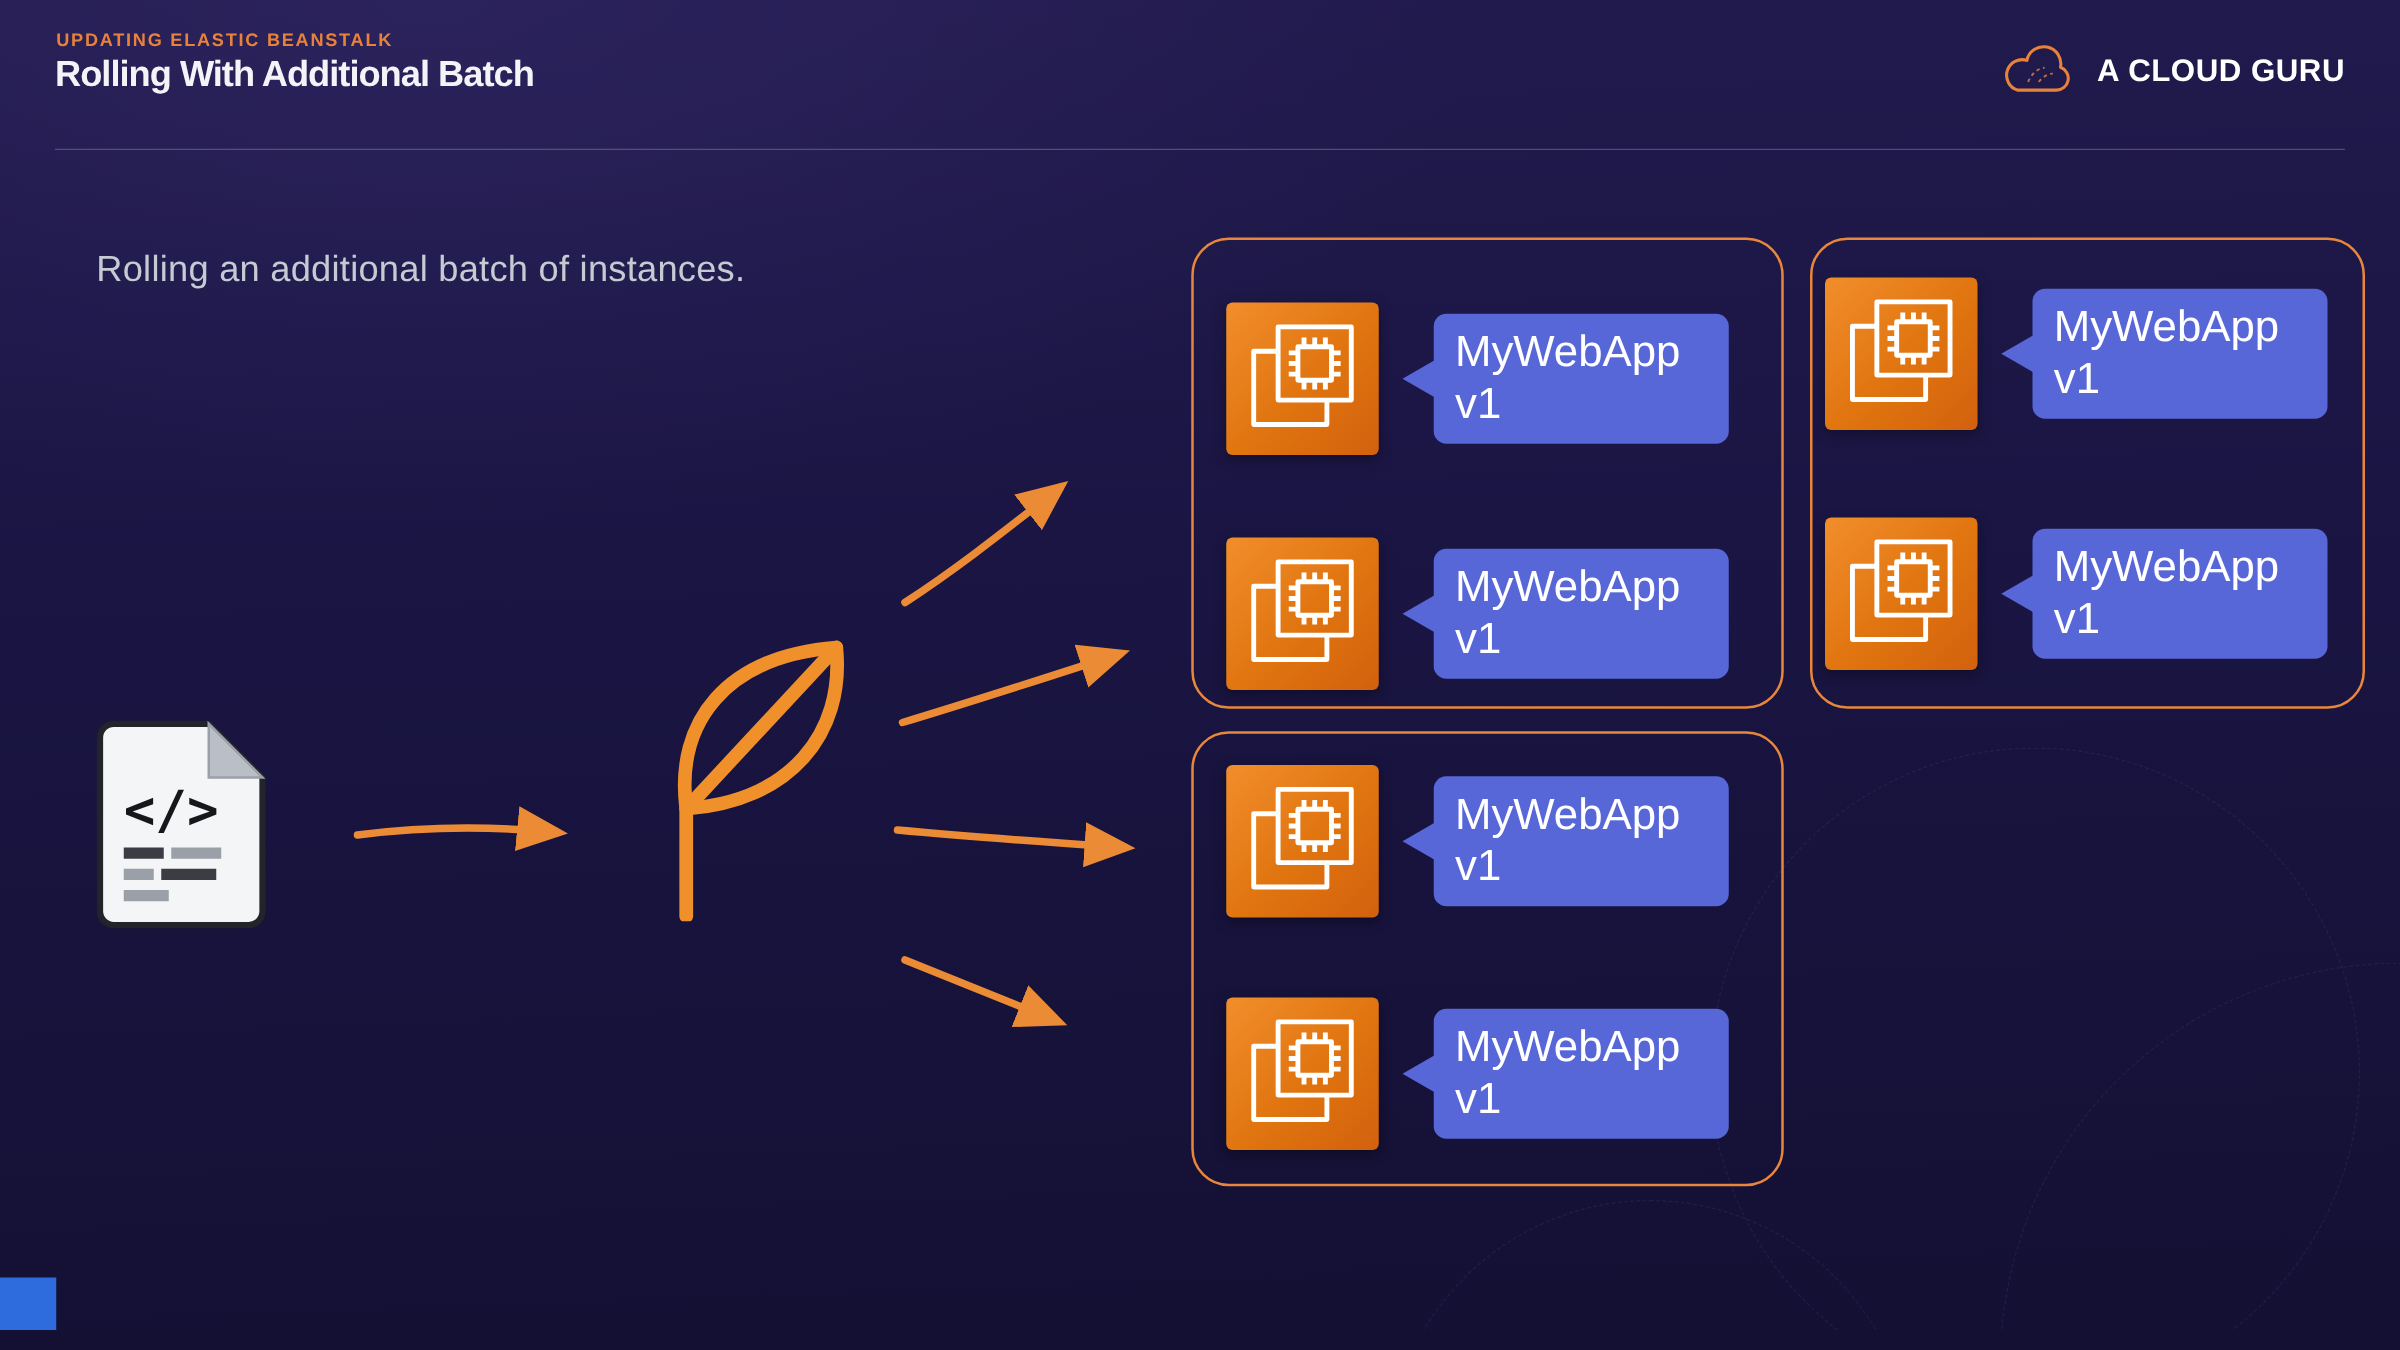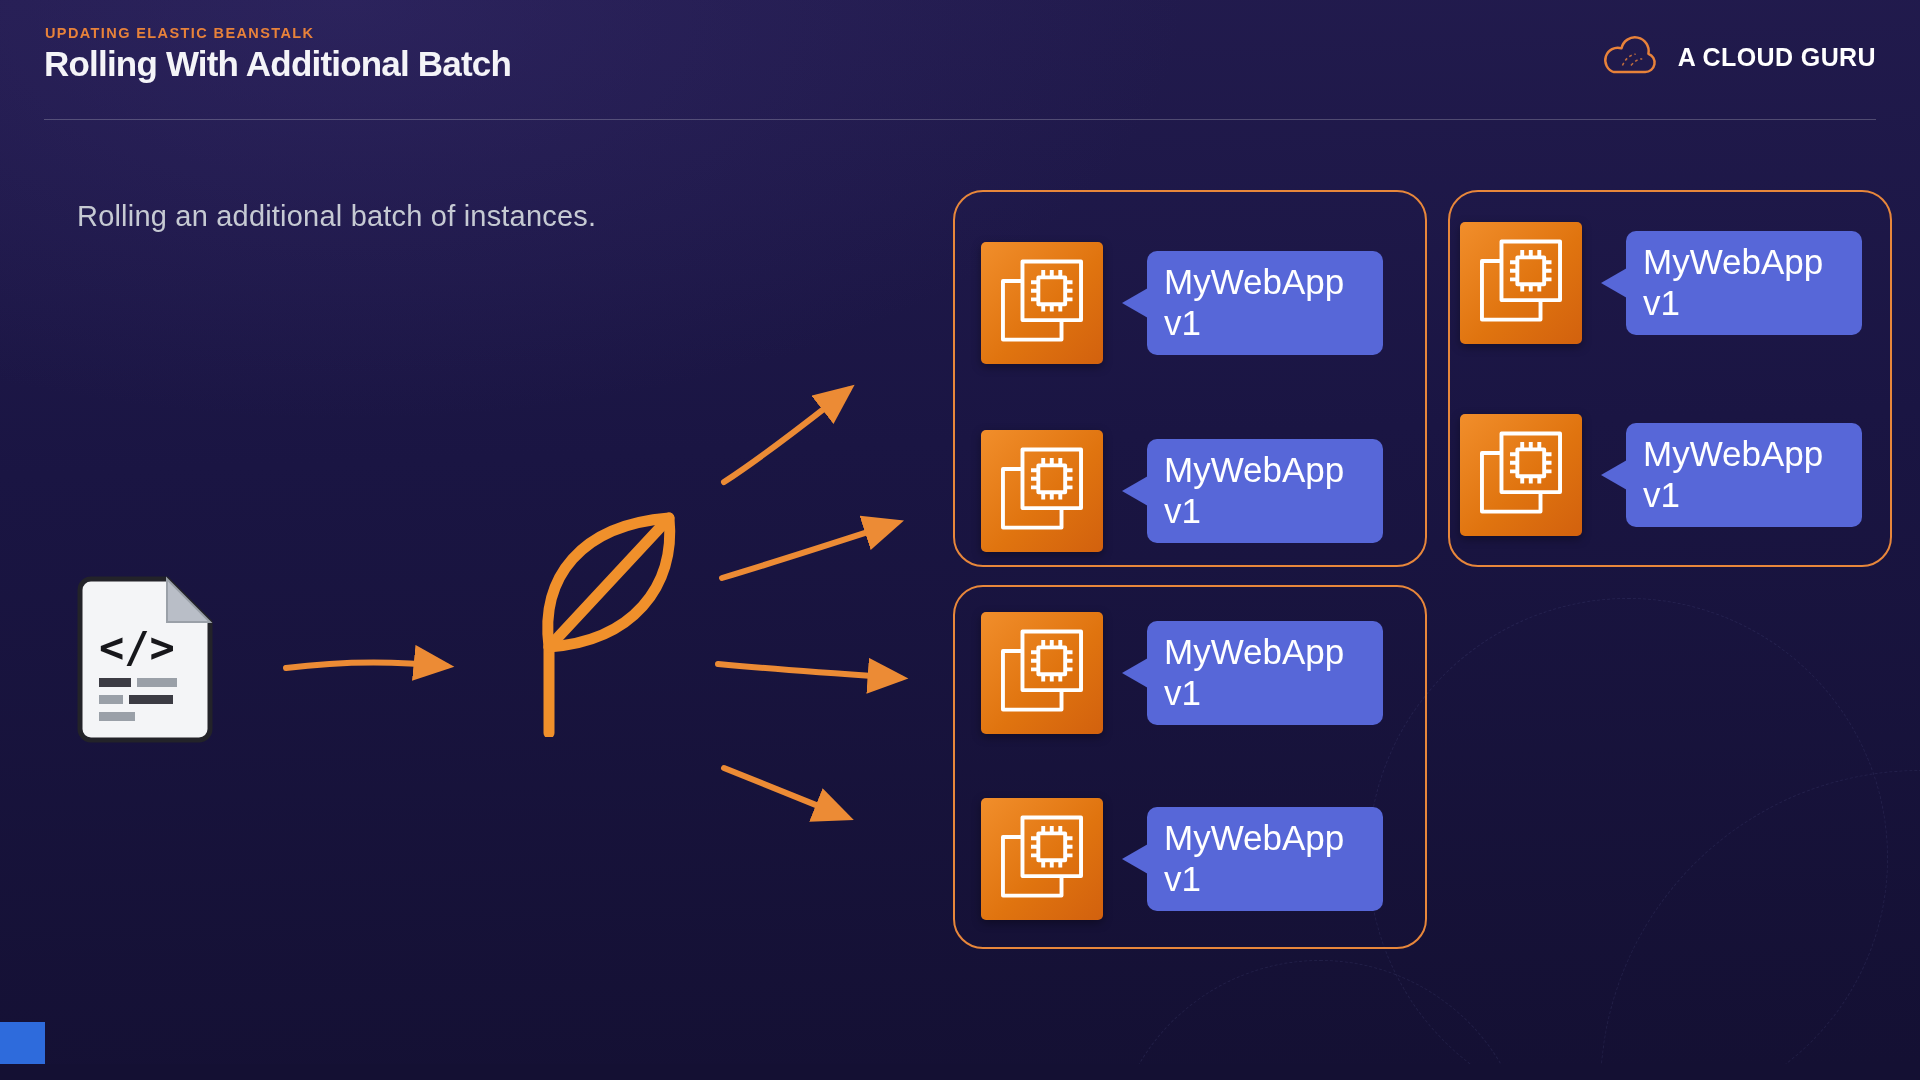--- a/index.html
+++ b/index.html
@@ -12,21 +12,21 @@
                 linear-gradient(178deg, #221b4e 0%, #1a1543 42%, #141033 100%);
   }
 
   
   .eyebrow {
     position:absolute; left:45px; top:25px;
     font-size:14.5px; font-weight:bold; letter-spacing:1.4px; color:#E8823A;
   }
   .title {
     position:absolute; left:44px; top:44px;
-    font-size:35px; font-weight:bold; letter-spacing:-0.8px; color:#F4F4F8;
+    font-size:29px; font-weight:bold; letter-spacing:-0.8px; color:#F4F4F8;
   }
   .divider {
     position:absolute; left:44px; right:44px; top:119px; height:1px;
     background:rgba(255,255,255,0.22);
   }
   .brand { position:absolute; top:33px; right:44px; display:flex; align-items:center; gap:15px; }
   .brand-name { font-size:25px; font-weight:bold; color:#FFFFFF; letter-spacing:0.4px; }
   .brand-logo svg { display:block; }
 
   

